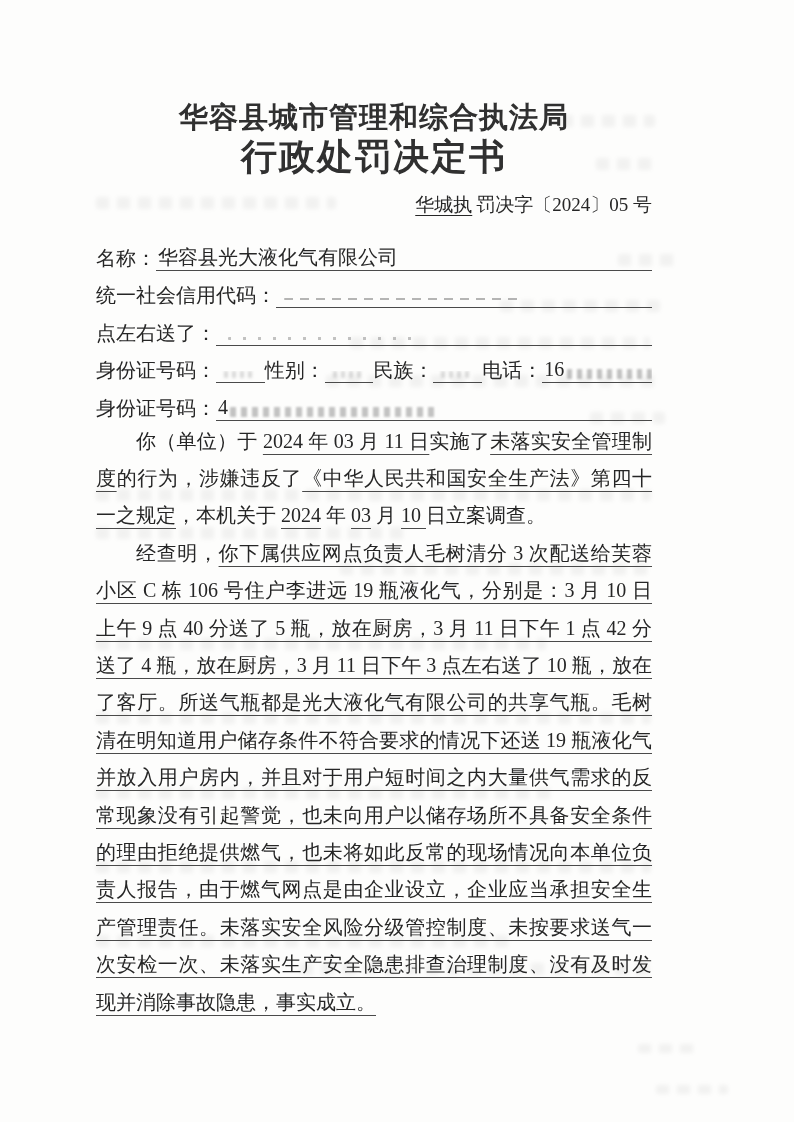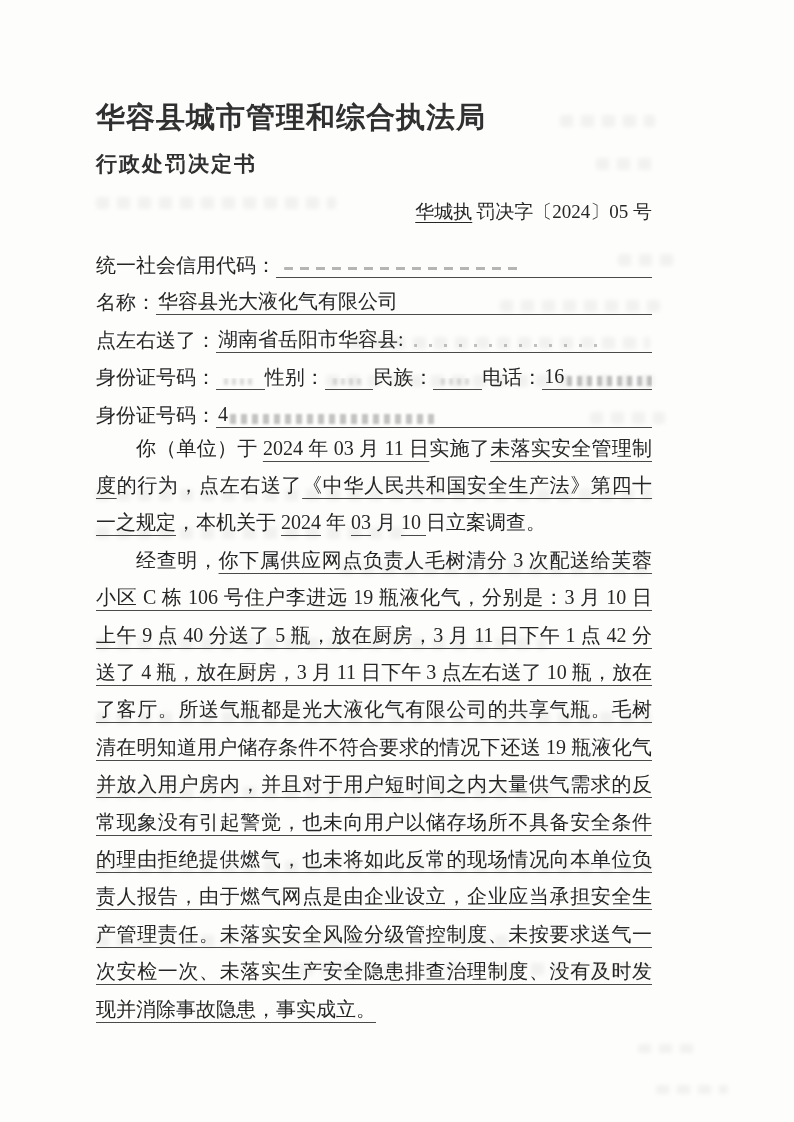--- a/index.html
+++ b/index.html
@@ -11,26 +11,27 @@
     overflow:hidden;
     font-family:"Liberation Serif","DejaVu Serif",serif;
     color:#262626;
   }
   .content{
     position:absolute;
     left:96px;top:0;
     width:556px;
   }
   .title{
+    text-align:center;
     font-family:"Liberation Sans","DejaVu Sans",sans-serif;
     font-weight:bold;
     color:#303030;
   }
   .title-line1{margin-top:100px;font-size:29px;line-height:34px;letter-spacing:1px;}
-  .title-line2{margin-top:12px;font-size:21px;line-height:36px;letter-spacing:2px;}
+  .title-line2{margin-top:5px;font-size:36px;line-height:36px;letter-spacing:2px;}
   .docno{
     margin-top:18px;
     text-align:right;
     font-size:19px;
     line-height:24px;
     white-space:nowrap;
   }
   .docno .u{
     text-decoration:underline;
     text-underline-offset:4px;
@@ -129,35 +130,34 @@
 
   <div class="content">
 
     <div class="title title-line1">华容县城市管理和综合执法局</div>
     <div class="title title-line2">行政处罚决定书</div>
 
     <div class="docno"><span class="u">华城执</span><span>罚决字〔2024〕05 号</span></div>
 
     <div class="fields" id="fields">
         <div class="fieldrow">
+          <span class="fieldlabel">名称：</span>
+          <span class="fieldvalue grow">
+            <span>华容县光大液化气有限公司</span>
+          </span>
+        </div>
+        <div class="fieldrow">
           <span class="fieldlabel">统一社会信用代码：</span>
           <span class="fieldvalue grow">
             <span class="smudge dashes"></span>
           </span>
         </div>
         <div class="fieldrow">
-          <span class="fieldlabel">名称：</span>
-          <span class="fieldvalue grow">
-            <span>华容县光大液化气有限公司</span>
-          </span>
-        </div>
-        <div class="fieldrow">
           <span class="fieldlabel">点左右送了：</span>
           <span class="fieldvalue grow">
-            <span>湖南省岳阳市华容县:</span>
             <span class="smudge dots"></span>
           </span>
         </div>
         <div class="fieldrow">
           <span class="fieldlabel">身份证号码：</span>
           <span class="fieldvalue fixed">
             <span class="smudge faint"></span>
           </span>
           <span class="fieldlabel">性别：</span>
           <span class="fieldvalue fixed">
@@ -176,18 +176,18 @@
         <div class="fieldrow">
           <span class="fieldlabel">身份证号码：</span>
           <span class="fieldvalue grow">
             <span>4</span>
             <span class="smudge strong-long"></span>
           </span>
         </div>
       </div>
 
     <div class="body" id="paragraphs">
-        <p><span>你（单位）于 </span><span class="useg">2024 年 03 月 11 日</span><span>实施了</span><span class="useg">未落实安全管理制度</span><span>的行为，点左右送了</span><span class="useg">《中华人民共和国安全生产法》第四十一之规定</span><span>，本机关于 </span><span class="useg">2024</span><span> 年 </span><span class="useg">03</span><span> 月 </span><span class="useg"> 10 </span><span>日立案调查。</span></p>
+        <p><span>你（单位）于 </span><span class="useg">2024 年 03 月 11 日</span><span>实施了</span><span class="useg">未落实安全管理制度</span><span>的行为，涉嫌违反了</span><span class="useg">《中华人民共和国安全生产法》第四十一之规定</span><span>，本机关于 </span><span class="useg">2024</span><span> 年 </span><span class="useg">03</span><span> 月 </span><span class="useg"> 10 </span><span>日立案调查。</span></p>
         <p><span>经查明，</span><span class="useg">你下属供应网点负责人毛树清分 3 次配送给芙蓉小区 C 栋 106 号住户李进远 19 瓶液化气，分别是：3 月 10 日上午 9 点 40 分送了 5 瓶，放在厨房，3 月 11 日下午 1 点 42 分送了 4 瓶，放在厨房，3 月 11 日下午 3 点左右送了 10 瓶，放在了客厅。所送气瓶都是光大液化气有限公司的共享气瓶。毛树清在明知道用户储存条件不符合要求的情况下还送 19 瓶液化气并放入用户房内，并且对于用户短时间之内大量供气需求的反常现象没有引起警觉，也未向用户以储存场所不具备安全条件的理由拒绝提供燃气，也未将如此反常的现场情况向本单位负责人报告，由于燃气网点是由企业设立，企业应当承担安全生产管理责任。未落实安全风险分级管控制度、未按要求送气一次安检一次、未落实生产安全隐患排查治理制度、没有及时发现并消除事故隐患，事实成立。</span></p>
       </div>
 
   </div>
 </div>
 
 </body></html>

